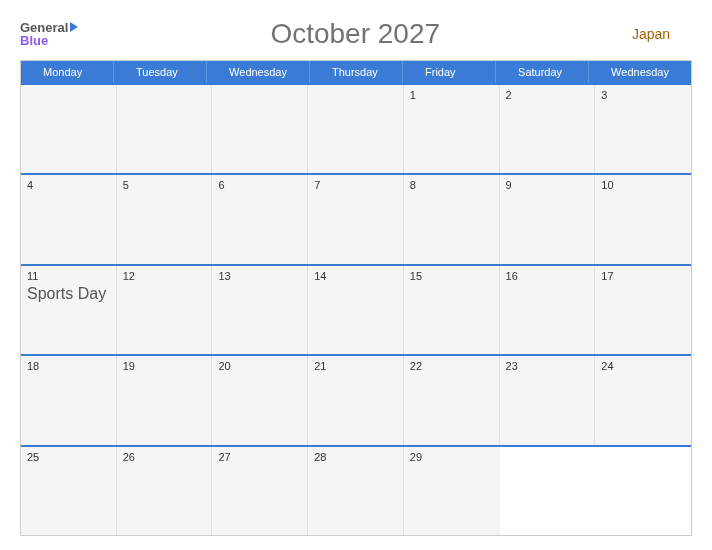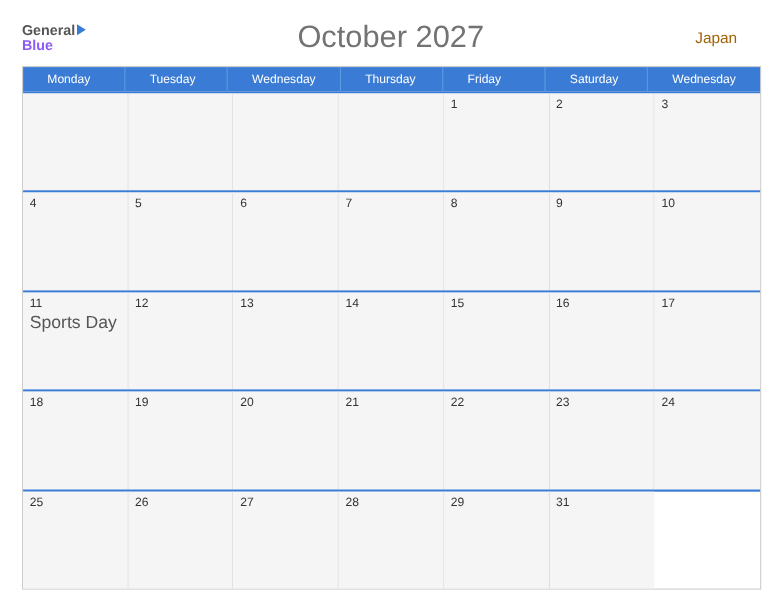--- a/index.html
+++ b/index.html
@@ -259,19 +259,16 @@
           </div>
         <div class="cal-cell">
             <span class="day-num">27</span>
           </div>
         <div class="cal-cell">
             <span class="day-num">28</span>
           </div>
         <div class="cal-cell">
             <span class="day-num">29</span>
           </div>
-        <div class="cal-cell">
-            <span class="day-num">31</span>
-          </div>
       </div>
     </div>
   </div>
 </div>
 
 </body></html>

